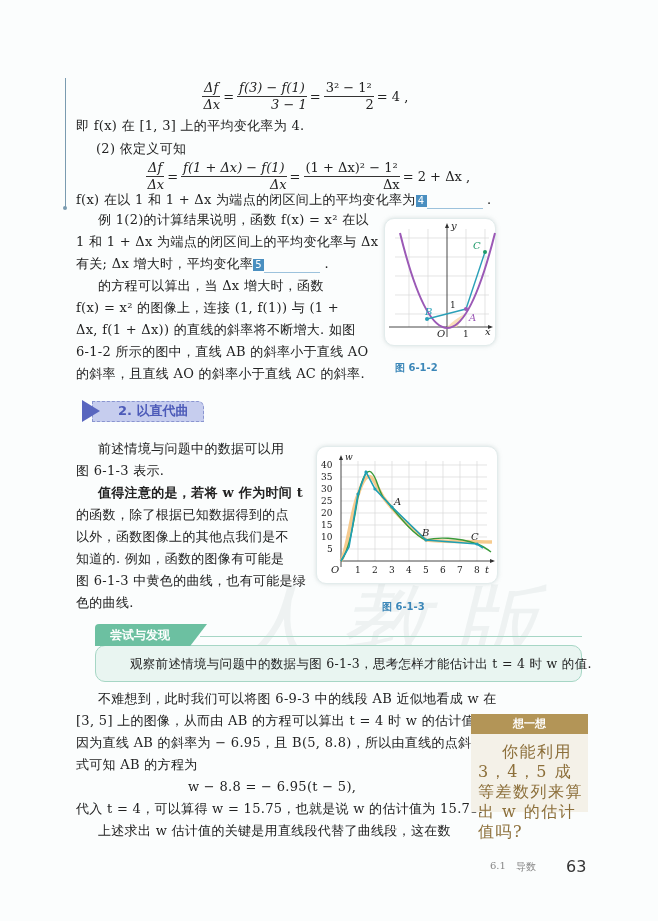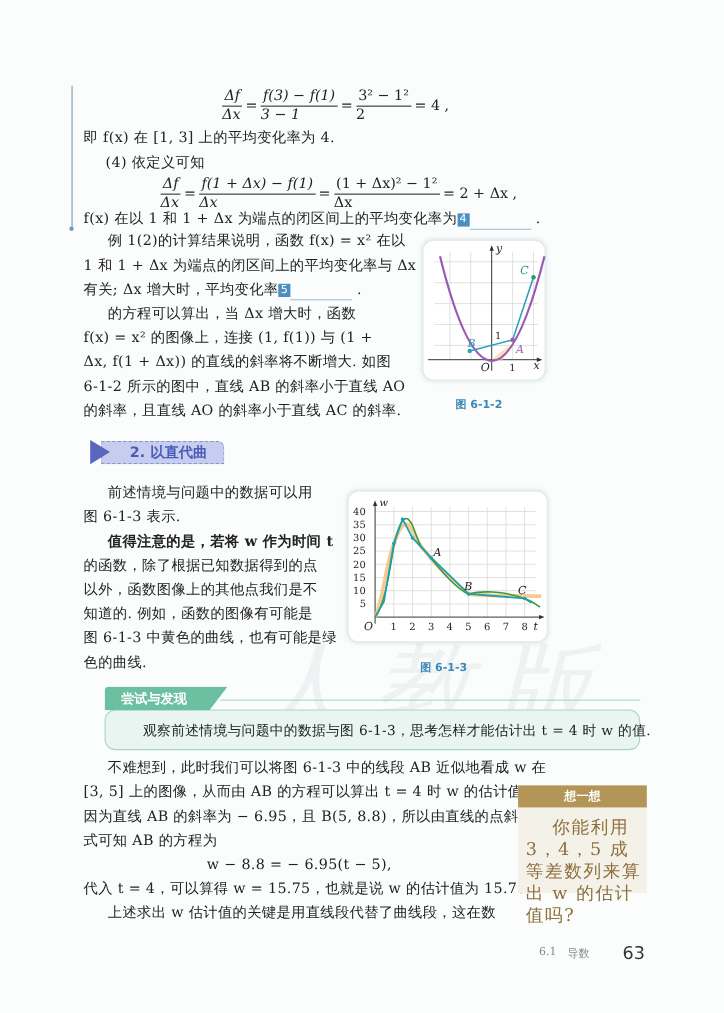--- a/index.html
+++ b/index.html
@@ -1,20 +1,20 @@
 <!DOCTYPE html>
 <html><head>
 <meta charset="utf-8">
 <style>
   * { box-sizing: border-box; margin: 0; padding: 0; }
   html, body { width: 658px; height: 921px; background: #fbfdfd; overflow: hidden; }
   body { position: relative; font-family: "DejaVu Serif", "Liberation Serif", serif; color: #222; font-size: 13px; }
   .line { position: absolute; white-space: nowrap; font-size: 13px; line-height: 18px; letter-spacing: 0.3px; }
   .it { font-style: italic; }
-  .frac { display: inline-block; vertical-align: middle; text-align: left; margin: 0 2px; }
+  .frac { display: inline-block; vertical-align: middle; text-align: right; margin: 0 2px; }
   .frac .num { display: block; border-bottom: 1px solid #333; padding: 0 2px; line-height: 16px; }
   .frac .den { display: block; line-height: 16px; }
   .eq { position: absolute; white-space: nowrap; font-size: 13px; }
   .eq span.op { vertical-align: middle; margin: 0 1px; }
   .vbar { position: absolute; left: 65px; top: 78px; width: 1px; height: 130px; background: #7a9bb0; }
   .vbar-dot { position: absolute; left: 63px; top: 206px; width: 4px; height: 4px; border-radius: 2px; background: #7a9bb0; }
   .blank-box { display: inline-block; background: #4a8fc0; color: #fff; font-size: 10px; font-family: "DejaVu Sans", sans-serif; width: 11px; height: 12px; line-height: 12px; text-align: center; vertical-align: middle; }
   .blank-line { display: inline-block; width: 56px; border-bottom: 1px solid #9cc2dc; vertical-align: bottom; height: 14px; }
   .fig-card { position: absolute; background: #fff; border-radius: 10px; box-shadow: 0 0 4px rgba(150,170,170,0.35); border: 1px solid #e3ecec; }
   .fig-caption { position: absolute; font-family: "DejaVu Sans", sans-serif; font-size: 10px; color: #3c87b8; font-weight: bold; }
@@ -39,21 +39,21 @@
 <div class="watermark">人教版</div>
 
 <div class="vbar"></div>
 <div class="vbar-dot"></div>
 
 <div class="eq" style="left:200px; top:80px;">
   <span class="frac it"><span class="num">Δf</span><span class="den">Δx</span></span><span class="op">=</span><span class="frac it"><span class="num">f(3) − f(1)</span><span class="den">3 − 1</span></span><span class="op">=</span><span class="frac"><span class="num">3² − 1²</span><span class="den">2</span></span><span class="op">= 4 ,</span>
 </div>
 
 <div class="line" style="left:76px; top:117px;">即 f(x) 在 [1, 3] 上的平均变化率为 4.</div>
-<div class="line" style="left:96px; top:140px;">(4) 依定义可知</div>
+<div class="line" style="left:96px; top:140px;">(2) 依定义可知</div>
 
 <div class="eq" style="left:144px; top:160px;">
   <span class="frac it"><span class="num">Δf</span><span class="den">Δx</span></span><span class="op">=</span><span class="frac it"><span class="num">f(1 + Δx) − f(1)</span><span class="den">Δx</span></span><span class="op">=</span><span class="frac"><span class="num">(1 + Δx)² − 1²</span><span class="den">Δx</span></span><span class="op">= 2 + Δx ,</span>
 </div>
 
 <div class="line" style="left:76px; top:191px;">
   <span>f(x) 在以 1 和 1 + Δx 为端点的闭区间上的平均变化率为</span><span class="blank-box">4</span><span class="blank-line"></span> .
 </div>
 
 <div class="line" style="left:98px; top:211px;">例 1(2)的计算结果说明，函数 f(x) = x² 在以</div>
@@ -95,21 +95,21 @@
     <text x="66" y="10" font-size="10" font-style="italic" fill="#222" font-family="DejaVu Serif, serif">y</text>
     <text x="100" y="116" font-size="10" font-style="italic" fill="#222" font-family="DejaVu Serif, serif">x</text>
     <text x="52" y="118" font-size="10" font-style="italic" fill="#222" font-family="DejaVu Serif, serif">O</text>
     <text x="78" y="118" font-size="9" fill="#222" font-family="DejaVu Serif, serif">1</text>
     <text x="65" y="89" font-size="9" fill="#222" font-family="DejaVu Serif, serif">1</text>
     <text x="84" y="102" font-size="10" font-style="italic" fill="#9b59b6" font-family="DejaVu Serif, serif">A</text>
     <text x="40" y="96" font-size="10" font-style="italic" fill="#2aa0b8" font-family="DejaVu Serif, serif">B</text>
     <text x="88" y="30" font-size="10" font-style="italic" fill="#1f9a6a" font-family="DejaVu Serif, serif">C</text>
   </svg>
 </div>
-<div class="fig-caption" style="left:414px; top:361px;">图 6-1-2</div>
+<div class="fig-caption" style="left:395px; top:361px;">图 6-1-2</div>
 
 <div class="section-head">
   <div class="band"></div>
   <div class="tri"></div>
   <div class="label">2. 以直代曲</div>
 </div>
 
 <div class="line" style="left:98px; top:440px;">前述情境与问题中的数据可以用</div>
 <div class="line" style="left:76px; top:462px;">图 6-1-3 表示.</div>
 <div class="line" style="left:98px; top:484px;font-weight:bold;">值得注意的是，若将 w 作为时间 t</div>
@@ -179,21 +179,21 @@
   </svg>
 </div>
 <div class="fig-caption" style="left:382px; top:600px;">图 6-1-3</div>
 
 <div class="try-line"></div>
 <div class="try-box"></div>
 <div class="try-tab"></div>
 <div class="try-tab-label">尝试与发现</div>
 <div class="line" style="left:130px; top:655px; font-size:12.5px;">观察前述情境与问题中的数据与图 6-1-3，思考怎样才能估计出 t = 4 时 w 的值.</div>
 
-<div class="line" style="left:98px; top:690px;">不难想到，此时我们可以将图 6-1-3 中的线段 AB 近似地看成 w 在</div>
+<div class="line" style="left:98px; top:690px;">不难想到，此时我们可以将图 6-9-3 中的线段 AB 近似地看成 w 在</div>
 <div class="line" style="left:76px; top:712px;">[3, 5] 上的图像，从而由 AB 的方程可以算出 t = 4 时 w 的估计值:</div>
 <div class="line" style="left:76px; top:734px;">因为直线 AB 的斜率为 − 6.95，且 B(5, 8.8)，所以由直线的点斜</div>
 <div class="line" style="left:76px; top:756px;">式可知 AB 的方程为</div>
 <div class="line" style="left:188px; top:778px;">w − 8.8 = − 6.95(t − 5),</div>
 <div class="line" style="left:76px; top:800px;">代入 t = 4，可以算得 w = 15.75，也就是说 w 的估计值为 15.75.</div>
 <div class="line" style="left:98px; top:822px;">上述求出 w 估计值的关键是用直线段代替了曲线段，这在数</div>
 
 <div class="think-box"></div>
 <div class="think-head"></div>
 <div class="think-head-label">想一想</div>

